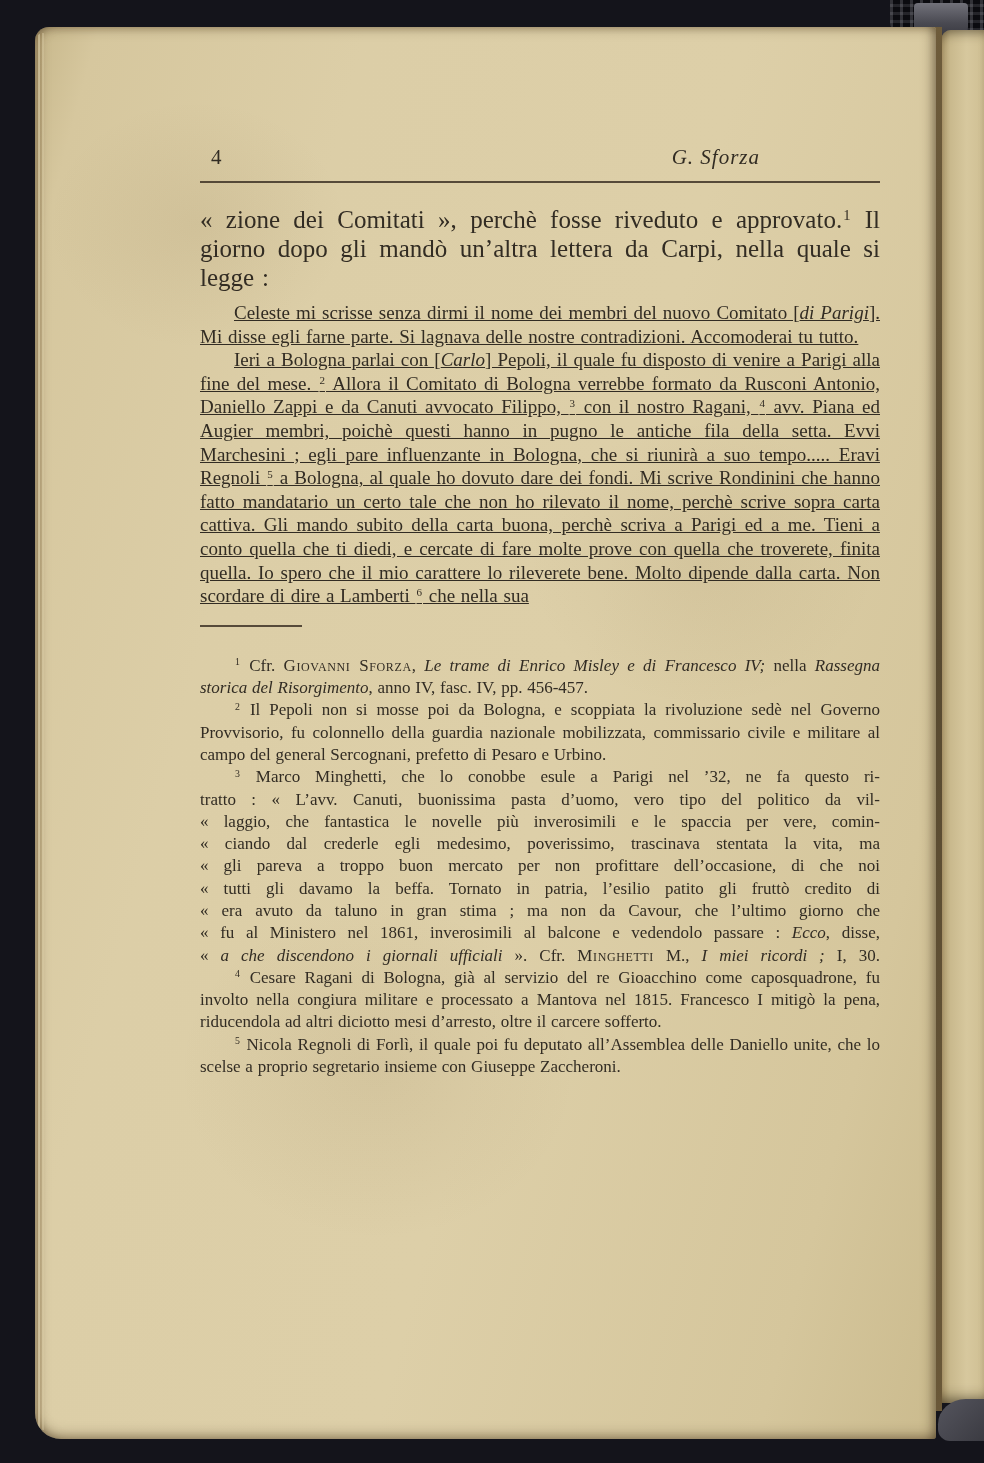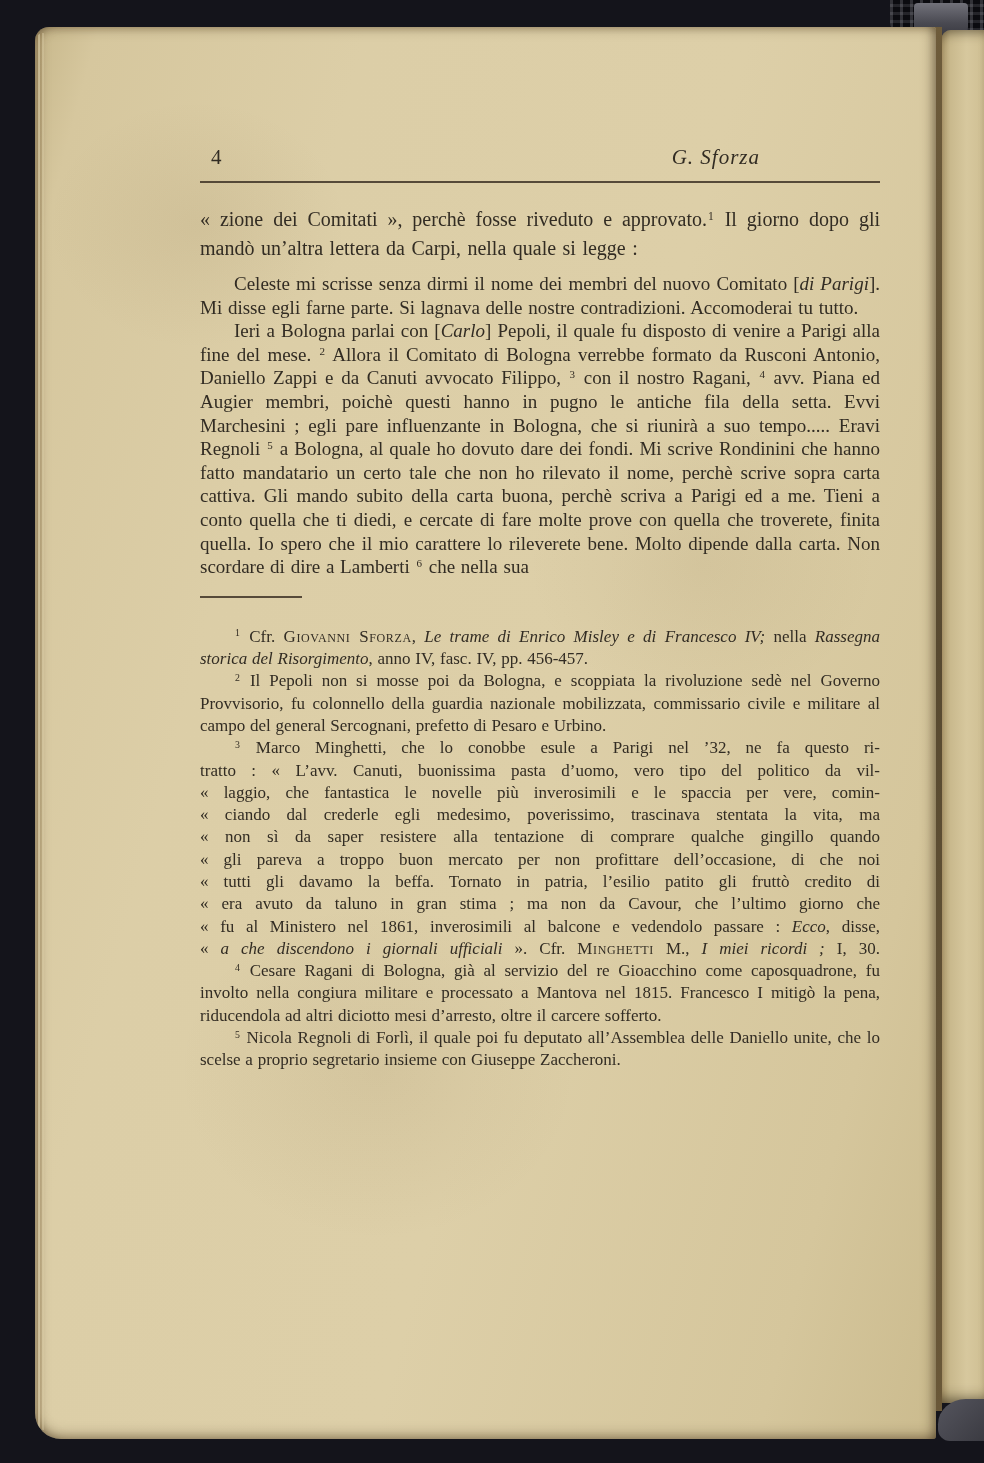--- a/index.html
+++ b/index.html
@@ -69,25 +69,25 @@
   .text-block{
     position:absolute;left:165px;top:0;width:680px;
     padding-top:118px;
   }
   .pheader{display:flex;align-items:baseline;font-size:21px;line-height:24px;}
   .pnum{width:120px;padding-left:11px;letter-spacing:.5px;}
   .rtitle{flex:1;text-align:right;font-style:italic;letter-spacing:1px;}
   .hspacer{width:120px;}
   .hrule{margin-top:12px;border-top:2.5px solid rgba(62,51,38,.85);}
   .bodytext{
-    margin:22px 0 0;font-size:20px;line-height:29px;
+    margin:22px 0 0;font-size:25px;line-height:29px;
     text-align:justify;word-spacing:1.5px;
   }
   .letter{margin-top:9px;font-size:19px;line-height:23.6px;}
-  .letter p{margin:0;text-indent:34px;text-align:justify;word-spacing:1px;}
+  .letter p{margin:0;text-indent:34px;text-align:justify;word-spacing:1px;text-decoration:underline;}
   .fnrule{margin-top:17px;width:102px;border-top:2px solid rgba(62,51,38,.85);}
   .footnotes{margin-top:28px;font-size:17px;line-height:22.3px;}
   .footnotes p{margin:0;text-indent:34px;text-align:justify;word-spacing:.5px;}
   .fn-lines{text-indent:0;}
   .fn-line{text-align:justify;text-align-last:justify;}
   .fn-line.indent{text-indent:34px;}
   .it{font-style:italic;}
   .sc{font-variant:small-caps;letter-spacing:.6px;}
   sup{font-size:58%;line-height:0;vertical-align:baseline;position:relative;top:-.55em;margin:0 1px;}
 </style>
@@ -120,21 +120,20 @@
     <div class="fnrule"></div>
 
     <div class="footnotes">
       <p><sup>1</sup><span> Cfr. </span><span class="sc">Giovanni Sforza</span><span>, </span><span class="it">Le trame di Enrico Misley e di Francesco IV;</span><span> nella </span><span class="it">Rassegna storica del Risorgimento</span><span>, anno IV, fasc. IV, pp. 456-457.</span></p>
       <p><sup>2</sup><span> Il Pepoli non si mosse poi da Bologna, e scoppiata la rivoluzione sedè nel Governo Provvisorio, fu colonnello della guardia nazionale mobilizzata, commissario civile e militare al campo del general Sercognani, prefetto di Pesaro e Urbino.</span></p>
       <div class="fn-lines">
         <div class="fn-line indent"><sup>3</sup><span> Marco Minghetti, che lo conobbe esule a Parigi nel ’32, ne fa questo ri-</span></div>
         <div class="fn-line"><span>tratto : « L’avv. Canuti, buonissima pasta d’uomo, vero tipo del politico da vil-</span></div>
         <div class="fn-line"><span>« laggio, che fantastica le novelle più inverosimili e le spaccia per vere, comin-</span></div>
         <div class="fn-line"><span>« ciando dal crederle egli medesimo, poverissimo, trascinava stentata la vita, ma</span></div>
-        <div class="fn-line"><span>« non sì da saper resistere alla tentazione di comprare qualche gingillo quando</span></div>
         <div class="fn-line"><span>« gli pareva a troppo buon mercato per non profittare dell’occasione, di che noi</span></div>
         <div class="fn-line"><span>« tutti gli davamo la beffa. Tornato in patria, l’esilio patito gli fruttò credito di</span></div>
         <div class="fn-line"><span>« era avuto da taluno in gran stima ; ma non da Cavour, che l’ultimo giorno che</span></div>
         <div class="fn-line"><span>« fu al Ministero nel 1861, inverosimili al balcone e vedendolo passare : </span><span class="it">Ecco</span><span>, disse,</span></div>
         <div class="fn-line"><span>« </span><span class="it">a che discendono i giornali ufficiali</span><span> ». Cfr. </span><span class="sc">Minghetti</span><span> M., </span><span class="it">I miei ricordi ;</span><span> I, 30.</span></div>
       </div>
       <p><sup>4</sup><span> Cesare Ragani di Bologna, già al servizio del re Gioacchino come caposquadrone, fu involto nella congiura militare e processato a Mantova nel 1815. Francesco I mitigò la pena, riducendola ad altri diciotto mesi d’arresto, oltre il carcere sofferto.</span></p>
       <p><sup>5</sup><span> Nicola Regnoli di Forlì, il quale poi fu deputato all’Assemblea delle Daniello unite, che lo scelse a proprio segretario insieme con Giuseppe Zaccheroni.</span></p>
     </div>
 

